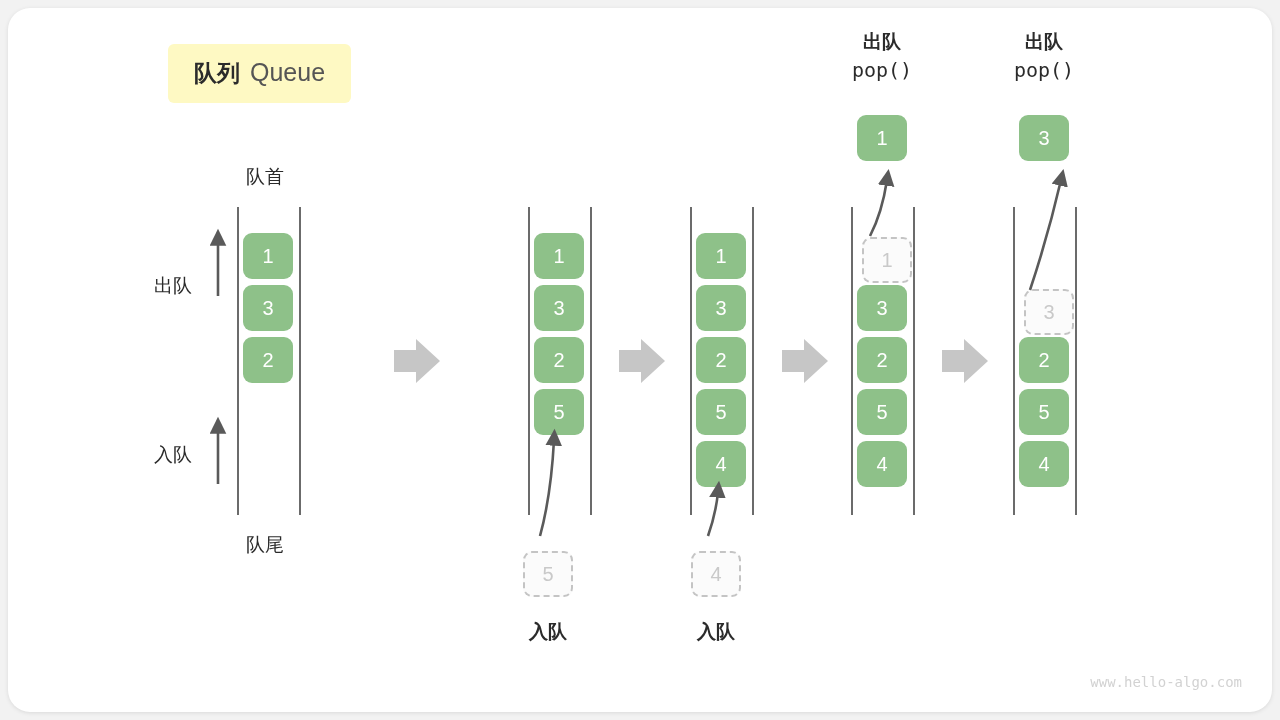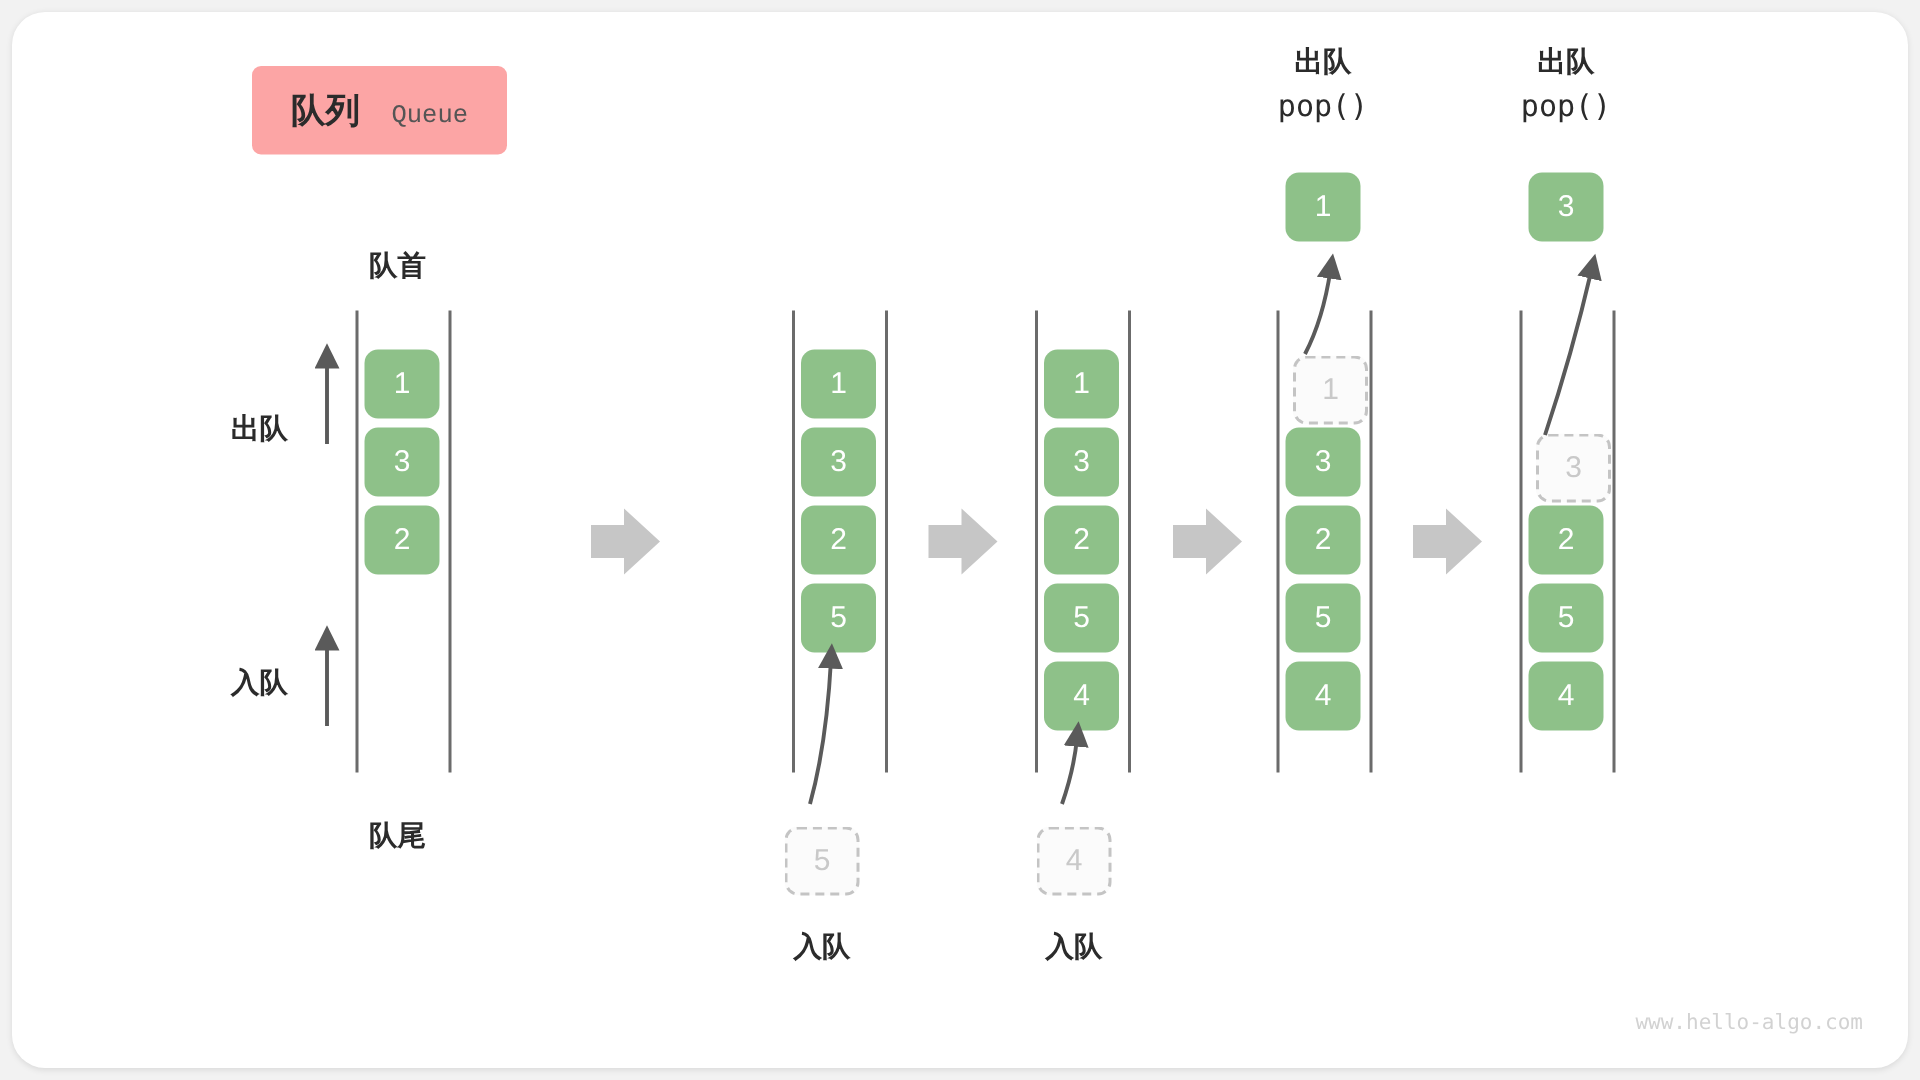--- a/index.html
+++ b/index.html
@@ -12,28 +12,28 @@
   #card{
     position:absolute;left:8px;top:8px;width:1264px;height:704px;
     background:#ffffff;border-radius:22px;
     box-shadow:0 1px 4px rgba(0,0,0,0.10);
   }
   .stage{position:absolute;left:0;top:0;width:1264px;height:704px;}
 
   
   #title-badge{
     position:absolute;left:160px;top:36px;
-    padding:14px 26px;background:#fca5a5;border-radius:6px;
-    display:flex;align-items:baseline;gap:21px;white-space:nowrap;
+    padding:14px 26px;background:#fef9c3;border-radius:6px;
+    display:flex;align-items:baseline;gap:10px;white-space:nowrap;
   }
   #title-badge .cn{font-size:23px;font-weight:bold;color:#2b2b2b;}
-  #title-badge .en{font-family:Liberation Mono, monospace;font-size:17px;color:#555;}
+  #title-badge .en{font-family:Liberation Sans, sans-serif;font-size:25px;color:#555;}
 
   
-  .cn-label{position:absolute;font-size:19px;font-weight:bold;color:#2b2b2b;white-space:nowrap;}
+  .cn-label{position:absolute;font-size:19px;font-weight:normal;color:#2b2b2b;white-space:nowrap;}
   .op-label{position:absolute;text-align:center;white-space:nowrap;}
   .op-label .l1{font-size:19px;font-weight:bold;color:#2b2b2b;line-height:1.3;}
   .op-label .l2{font-family:"DejaVu Sans Mono",monospace;font-size:20px;color:#2b2b2b;line-height:1.5;}
   .op-label .l2 .num{color:#4a9b49;font-weight:bold;}
 
   
   .rail{position:absolute;width:1.6px;background:#6b6b6b;}
 
   
   .cell{
@@ -59,21 +59,21 @@
 
 <div id="card">
  <div class="stage">
 
   <div id="title-badge">
     <span class="cn">队列</span>
     <span class="en">Queue</span>
   </div>
 
   <div class="cn-label" style="left:238px;top:156px;">队首</div>
-  <div class="cn-label" style="left:238px;top:536px;">队尾</div>
+  <div class="cn-label" style="left:238px;top:524px;">队尾</div>
   <div class="cn-label" style="left:146px;top:265px;">出队</div>
   <div class="cn-label" style="left:146px;top:434px;">入队</div>
 
   <div class="rail" style="left:229px;top:199px;height:308px;"></div>
   <div class="rail" style="left:291px;top:199px;height:308px;"></div>
   <div class="cell" style="left:235px;top:225px;">1</div>
   <div class="cell" style="left:235px;top:277px;">3</div>
   <div class="cell" style="left:235px;top:329px;">2</div>
 
   <div class="rail" style="left:520px;top:199px;height:308px;"></div>

